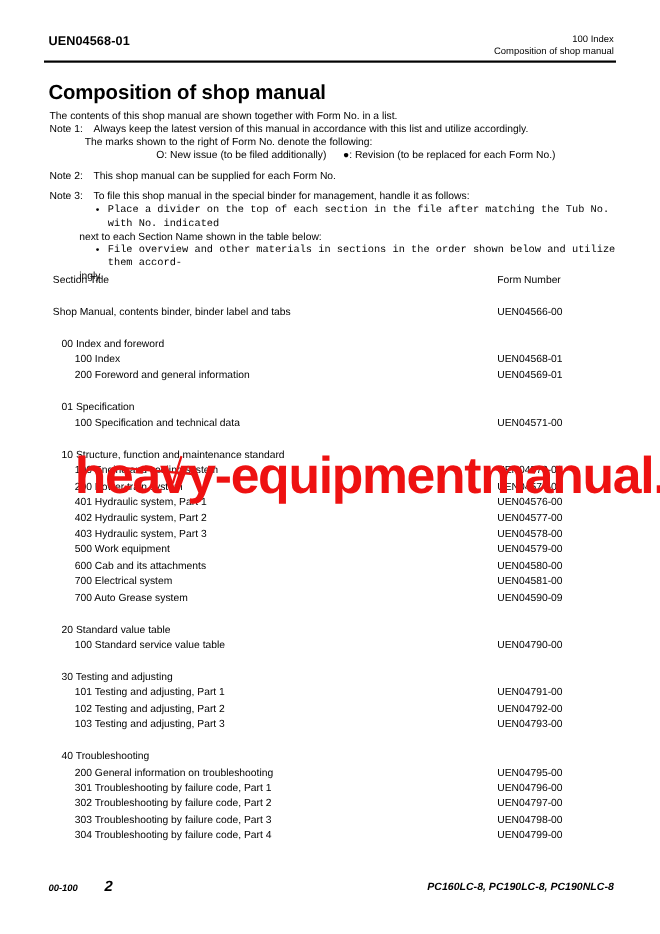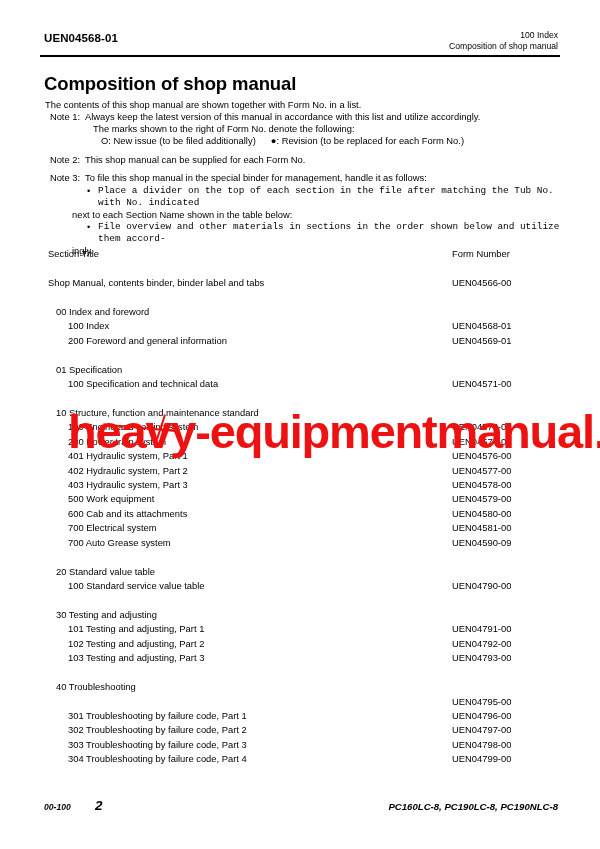--- a/index.html
+++ b/index.html
@@ -77,27 +77,26 @@
   }
   .lead { margin: 0 0 0 0; }
   .note-row {
     display: flex;
     align-items: flex-start;
   }
   .note-lbl {
     width: 40px;
     flex: 0 0 40px;
     white-space: nowrap;
-    text-align: center;
   }
   .note-body { flex: 1 1 auto; }
   .note-gap { height: 6.3px; }
-  .cont-indent { margin-left: 48px; }
+  .cont-indent { margin-left: 32px; }
   .marks-line {
-    margin-left: 56px;
+    margin-left: 97px;
     white-space: nowrap;
   }
   .mark-gap { display: inline-block; width: 15px; }
   .bullet-row {
     display: flex;
     align-items: flex-start;
     margin-left: 42px;
   }
   .bullet-dot {
     flex: 0 0 11px;
@@ -346,20 +345,21 @@
         </div>
         <div class="trow">
           <div class="t-title lvl2">103 Testing and adjusting, Part 3</div>
           <div class="t-form">UEN04793-00</div>
         </div>
         <div class="trow blank"></div>
         <div class="trow">
           <div class="t-title lvl1">40 Troubleshooting</div>
         </div>
         <div class="trow">
+          <div class="t-title lvl2">200 General information on troubleshooting</div>
           <div class="t-form">UEN04795-00</div>
         </div>
         <div class="trow">
           <div class="t-title lvl2">301 Troubleshooting by failure code, Part 1</div>
           <div class="t-form">UEN04796-00</div>
         </div>
         <div class="trow">
           <div class="t-title lvl2">302 Troubleshooting by failure code, Part 2</div>
           <div class="t-form">UEN04797-00</div>
         </div>

